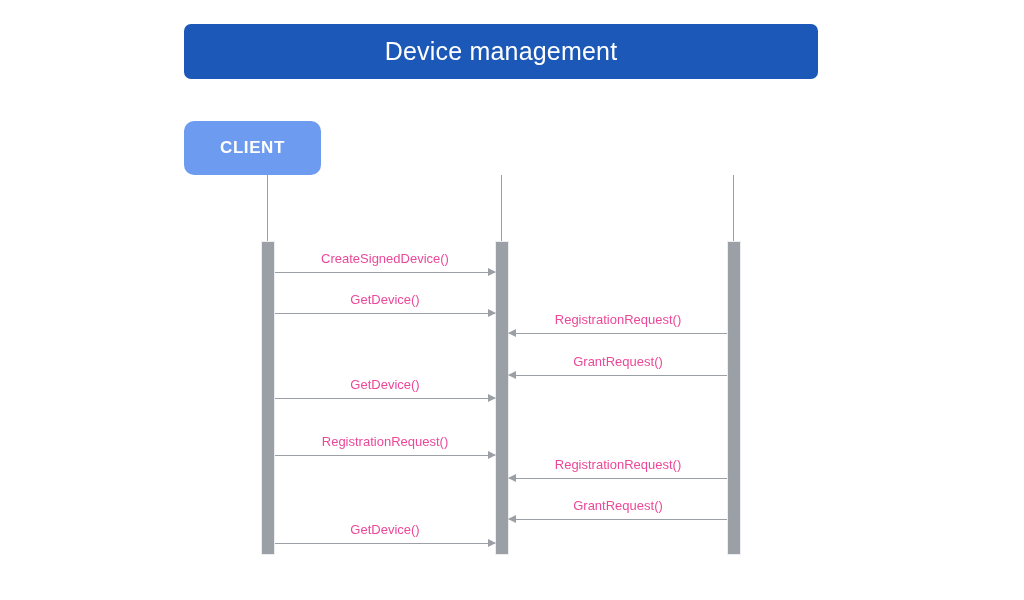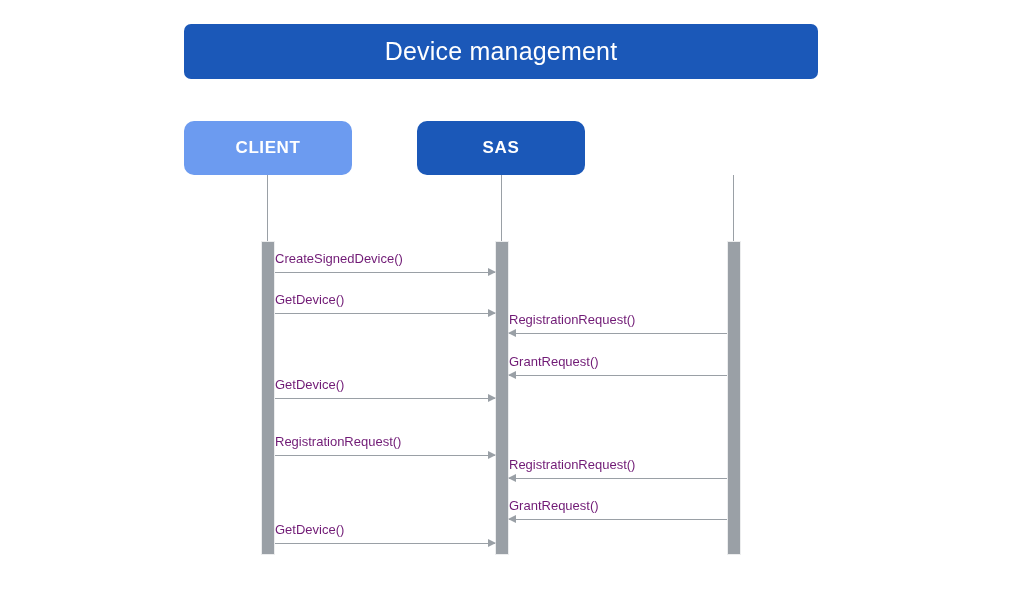--- a/index.html
+++ b/index.html
@@ -46,21 +46,21 @@
     border-radius: 10px;
     color: #ffffff;
     font-size: 17px;
     font-weight: bold;
     letter-spacing: 0.6px;
     display: flex;
     align-items: center;
     justify-content: center;
     box-sizing: border-box;
   }
-  .participant.client { left: 184px;  width: 168px; background: #6C9BF0; }
+  .participant.client { left: 184px;  width: 137px; background: #6C9BF0; }
   .participant.sas    { left: 417px;  width: 168px; background: #1B58B8; }
   .participant.cbsd   { left: 650px;  width: 168px; background: #4285F4; }
 
   
   .lifeline {
     position: absolute;
     top: 175px;
     width: 1px;
     height: 66px;
     background: #9AA0A6;
@@ -93,21 +93,22 @@
     left: 0;
     top: 0;
     height: 1px;
     width: 100%;
     background: #9AA0A6;
   }
   .message .label {
     position: absolute;
     width: 100%;
     bottom: 6px;
-    color: #701a75;
+    text-align: center;
+    color: #ec4899;
     font-size: 13px;
     white-space: nowrap;
   }
   .message .head {
     position: absolute;
     top: -4px;
     width: 0;
     height: 0;
     border-top: 4.5px solid transparent;
     border-bottom: 4.5px solid transparent;
@@ -129,23 +130,20 @@
 </head>
 <body>
 
 <div id="canvas">
 
   <div class="diagram-title">Device management</div>
 
   <div class="participant client">
     <span>CLIENT</span>
   </div>
-  <div class="participant sas">
-    <span>SAS</span>
-  </div>
 
   <div class="lifeline client"></div>
   <div class="lifeline sas"></div>
   <div class="lifeline cbsd"></div>
 
   <div class="activation client"></div>
   <div class="activation sas"></div>
   <div class="activation cbsd"></div>
 
   <div class="message to-right span-left" style="top:272px;">

